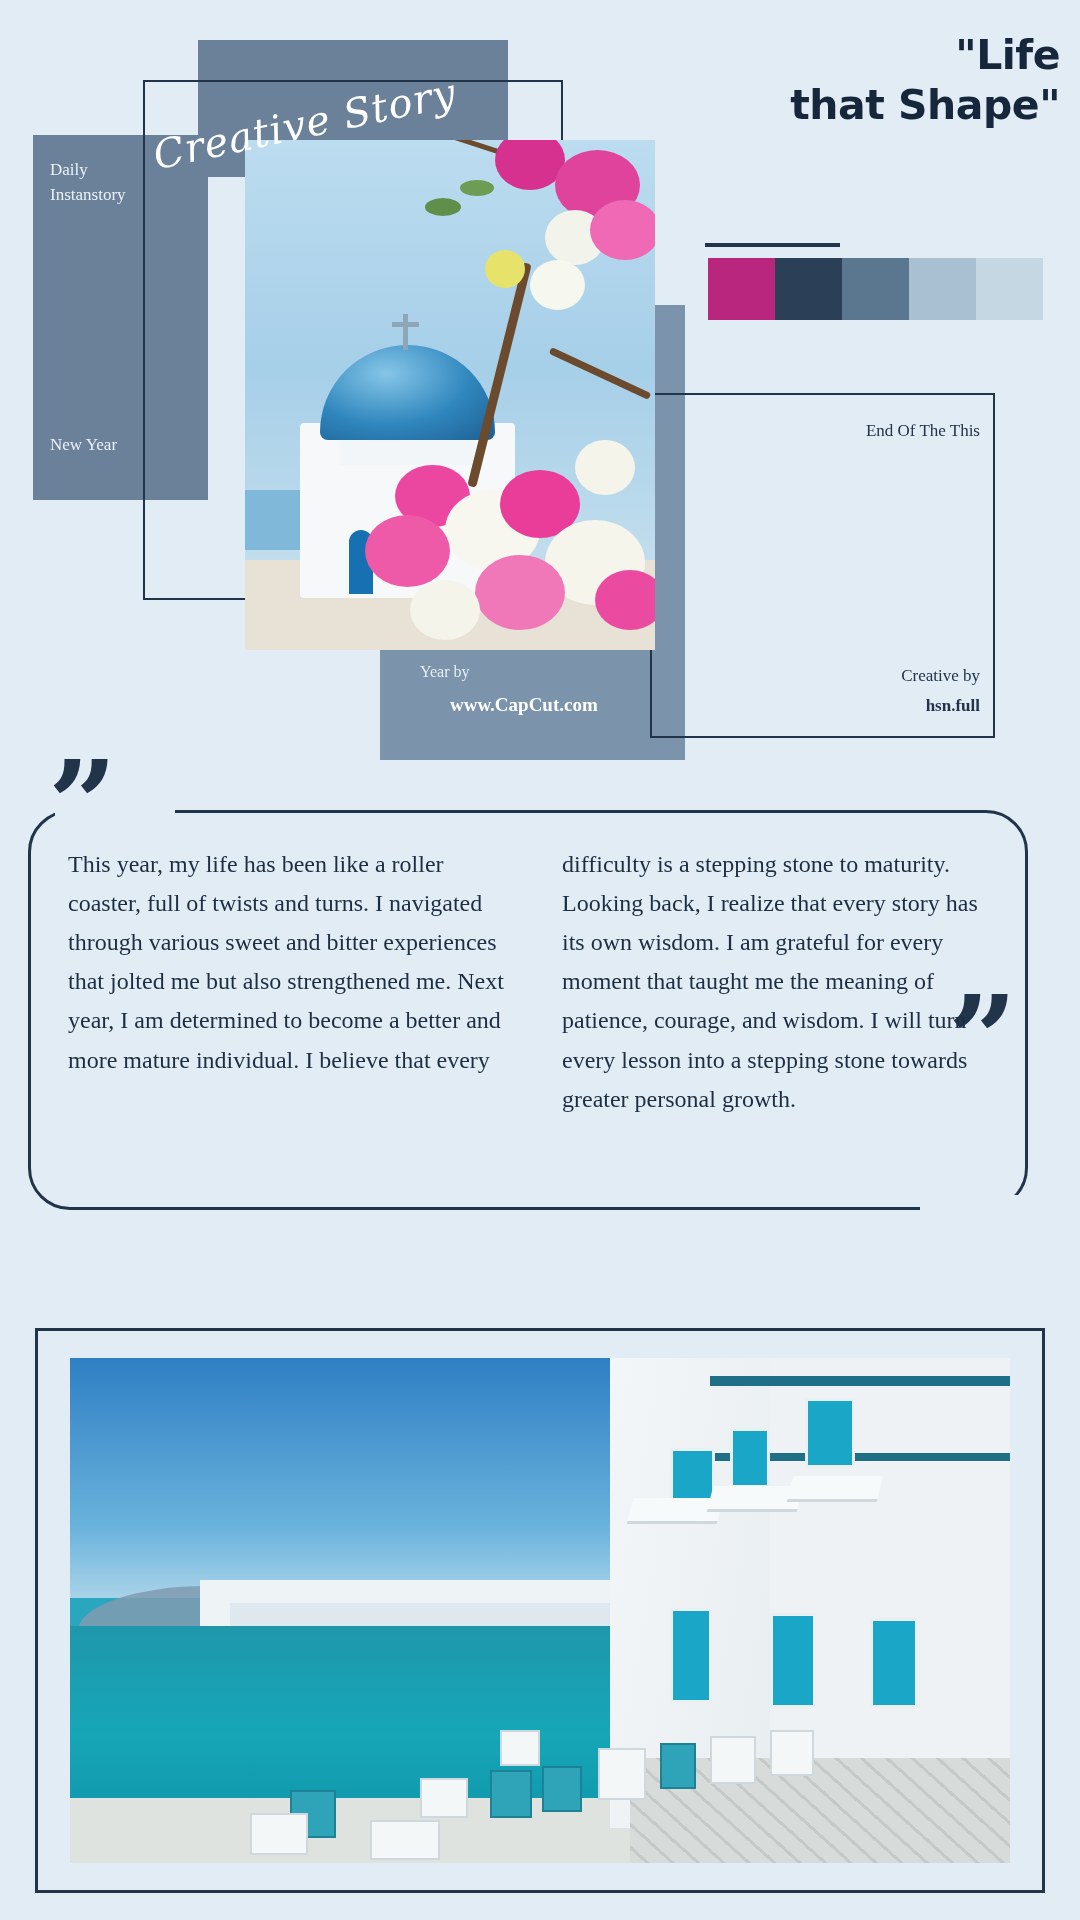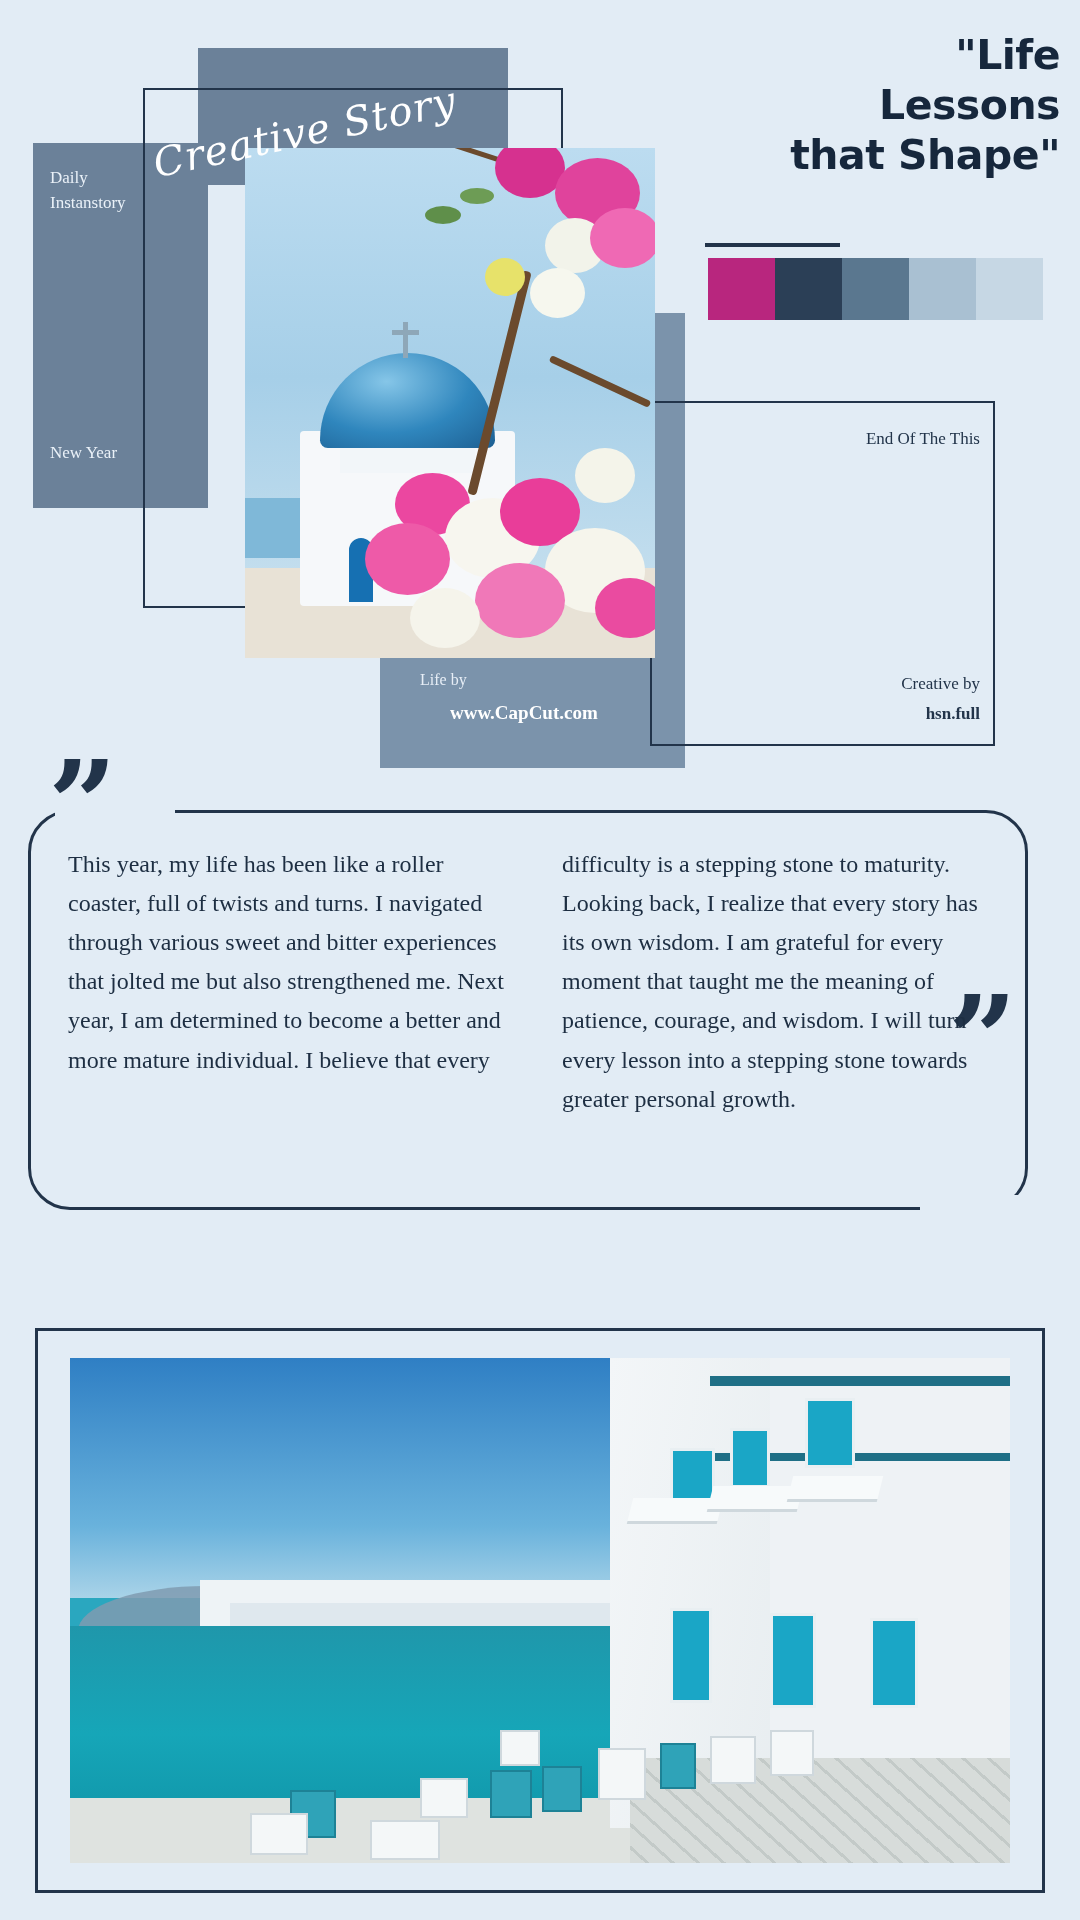--- a/index.html
+++ b/index.html
@@ -9,21 +9,21 @@
     font-family: "Liberation Serif", serif;
     overflow: hidden;
   }
   .page {
     position: relative;
     width: 1080px; height: 1920px;
     background: #e2ecf5;
   }
 
   
-  .collage { position: absolute; left: 0; top: 8px; width: 1008px; height: 770px; }
+  .collage { position: absolute; left: 0; top: 0; width: 1008px; height: 770px; }
 
   .slab-grey-top {
     position: absolute; left: 198px; top: 40px; width: 310px; height: 95px;
     background: #6b8199;
   }
   .slab-grey-left {
     position: absolute; left: 33px; top: 135px; width: 175px; height: 365px;
     background: #6b8199;
   }
   .slab-grey-left-upper {
@@ -257,31 +257,30 @@
       <div class="bloom" style="left:300px;top:380px;width:100px;height:85px;background:#f6f5ec;"></div>
       <div class="bloom" style="left:230px;top:415px;width:90px;height:75px;background:#f078b8;"></div>
       <div class="bloom" style="left:330px;top:300px;width:60px;height:55px;background:#f4f4ea;"></div>
       <div class="bloom" style="left:350px;top:430px;width:70px;height:60px;background:#ea4ba0;"></div>
       <div class="bloom" style="left:165px;top:440px;width:70px;height:60px;background:#f5f4eb;"></div>
     </div>
 
     <div class="script-title">Creative Story</div>
 
     <div class="slab-photo-caption"></div>
-    <div class="cap-small" style="left:420px; top:663px;">Life by</div>
+    <div class="cap-small" style="left:420px; top:663px;">Year by</div>
     <div class="cap-strong" style="left:450px; top:694px;">www.CapCut.com</div>
 
     <div class="right-note" style="left:800px; top:418px; width:180px;">End Of The This</div>
     <div class="right-note" style="left:800px; top:663px; width:180px;">Creative by</div>
     <div class="right-note" style="left:800px; top:693px; width:180px; font-weight:bold;">hsn.full</div>
   </div>
 
   <div class="headline">
     <div>"Life</div>
-    <div>Lessons</div>
     <div>that Shape"</div>
   </div>
   <div class="headline-rule"></div>
 
   <div class="swatches">
     <div style="background:#b8267e"></div>
     <div style="background:#2b3f56"></div>
     <div style="background:#5a778f"></div>
     <div style="background:#a9c0d2"></div>
     <div style="background:#c6d7e4"></div>

